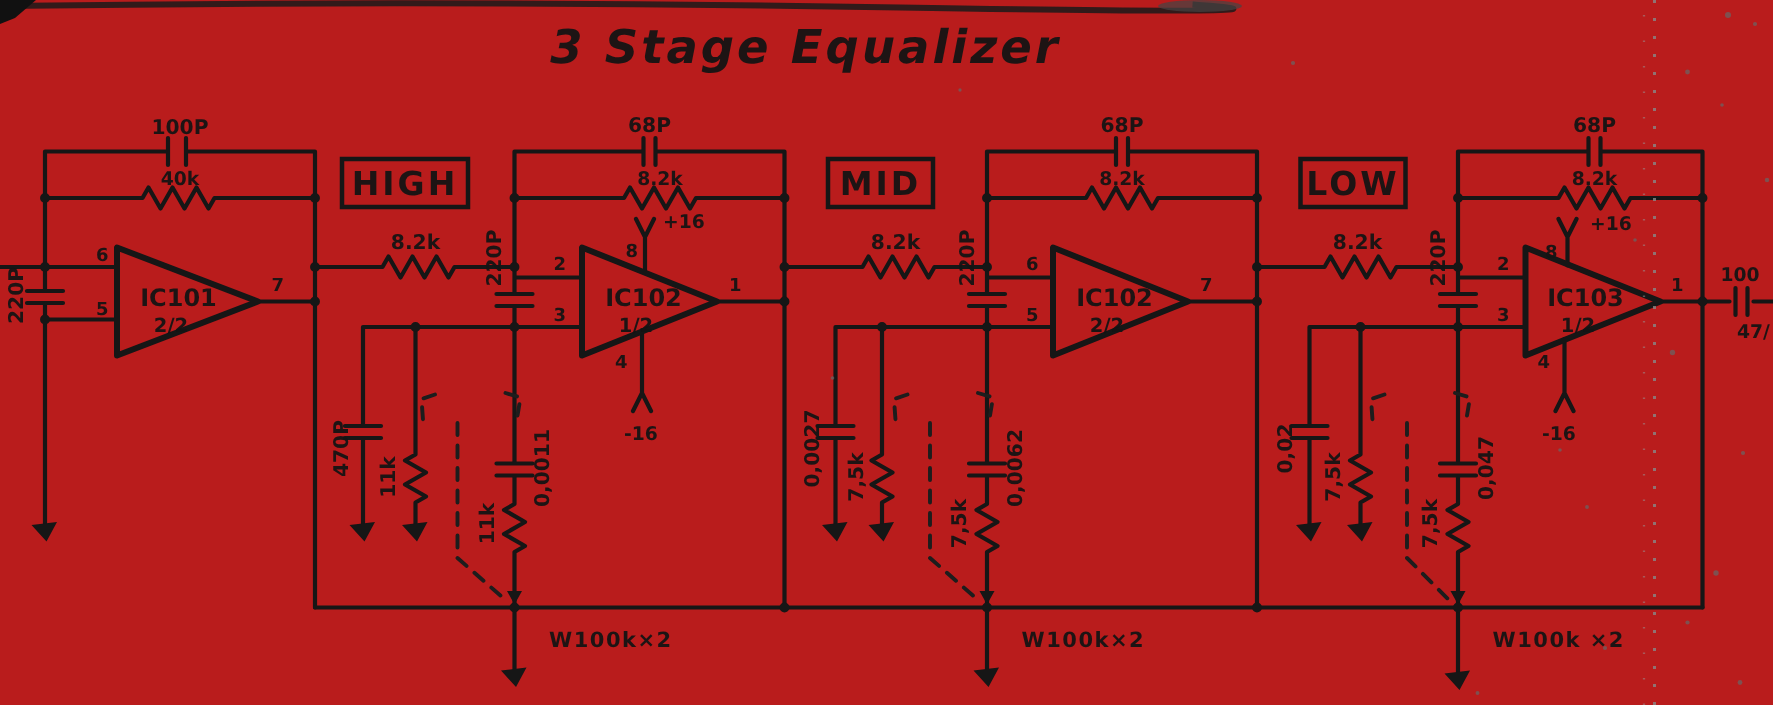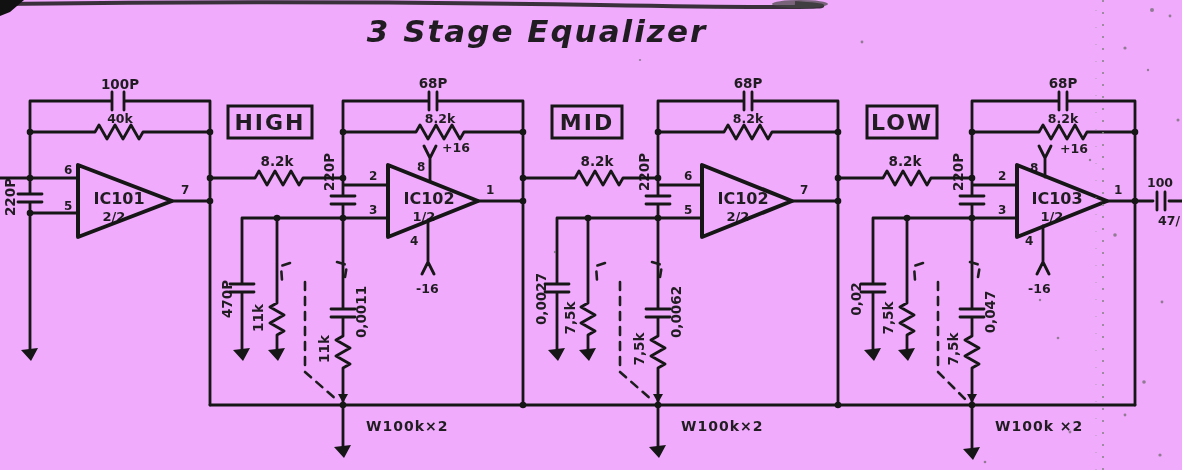--- a/index.html
+++ b/index.html
@@ -1,16 +1,16 @@
 <!DOCTYPE html>
 <html><head>
 <meta charset="utf-8">
 <style>
   html,body{margin:0;padding:0;background:#d8d8d4;}
-  .page{position:relative;width:1182px;height:470px;background:#f0abfc;overflow:hidden;}
+  .page{position:relative;width:1182px;height:470px;background:#b91c1c;overflow:hidden;}
   svg{display:block;}
   .ink{stroke:#161616;fill:none;stroke-width:2.8;stroke-linecap:round;stroke-linejoin:round;}
   .thick{stroke-width:4;}
   .fill{fill:#161616;stroke:none;}
   .dash{stroke:#1d1d1d;fill:none;stroke-width:2.6;stroke-dasharray:8 7;stroke-linecap:round;}
   text{fill:#141414;font-family:"DejaVu Sans",sans-serif;opacity:.94;}
   .lbl{font-size:13.5px;font-weight:bold;}
   .sm{font-size:12.5px;font-weight:bold;}
   .pin{font-size:12px;font-weight:bold;}
   .icname{font-size:16px;font-weight:bold;}

